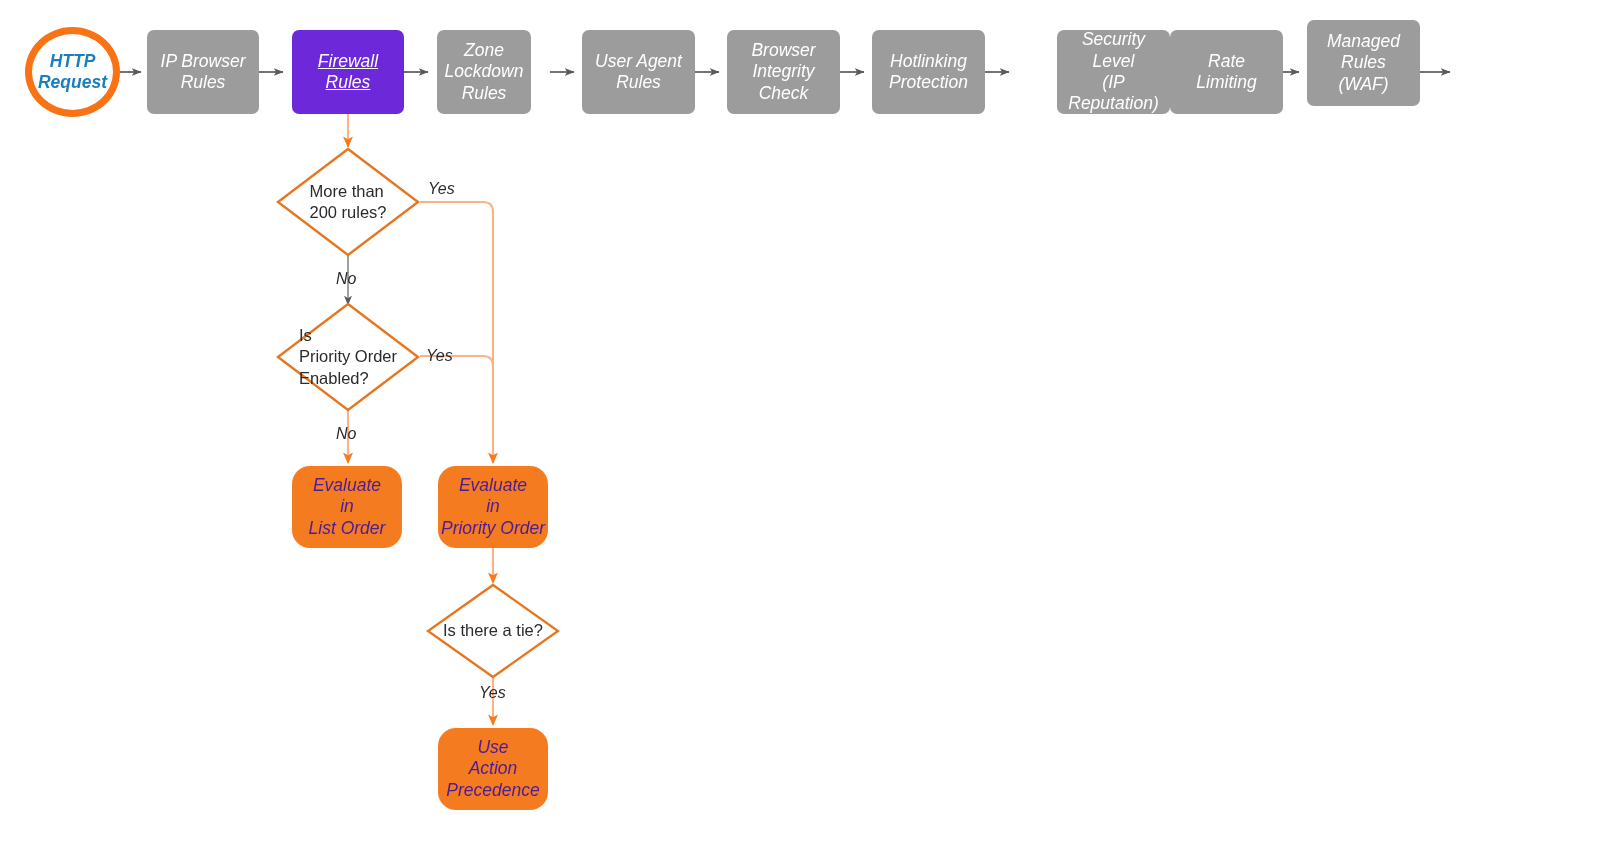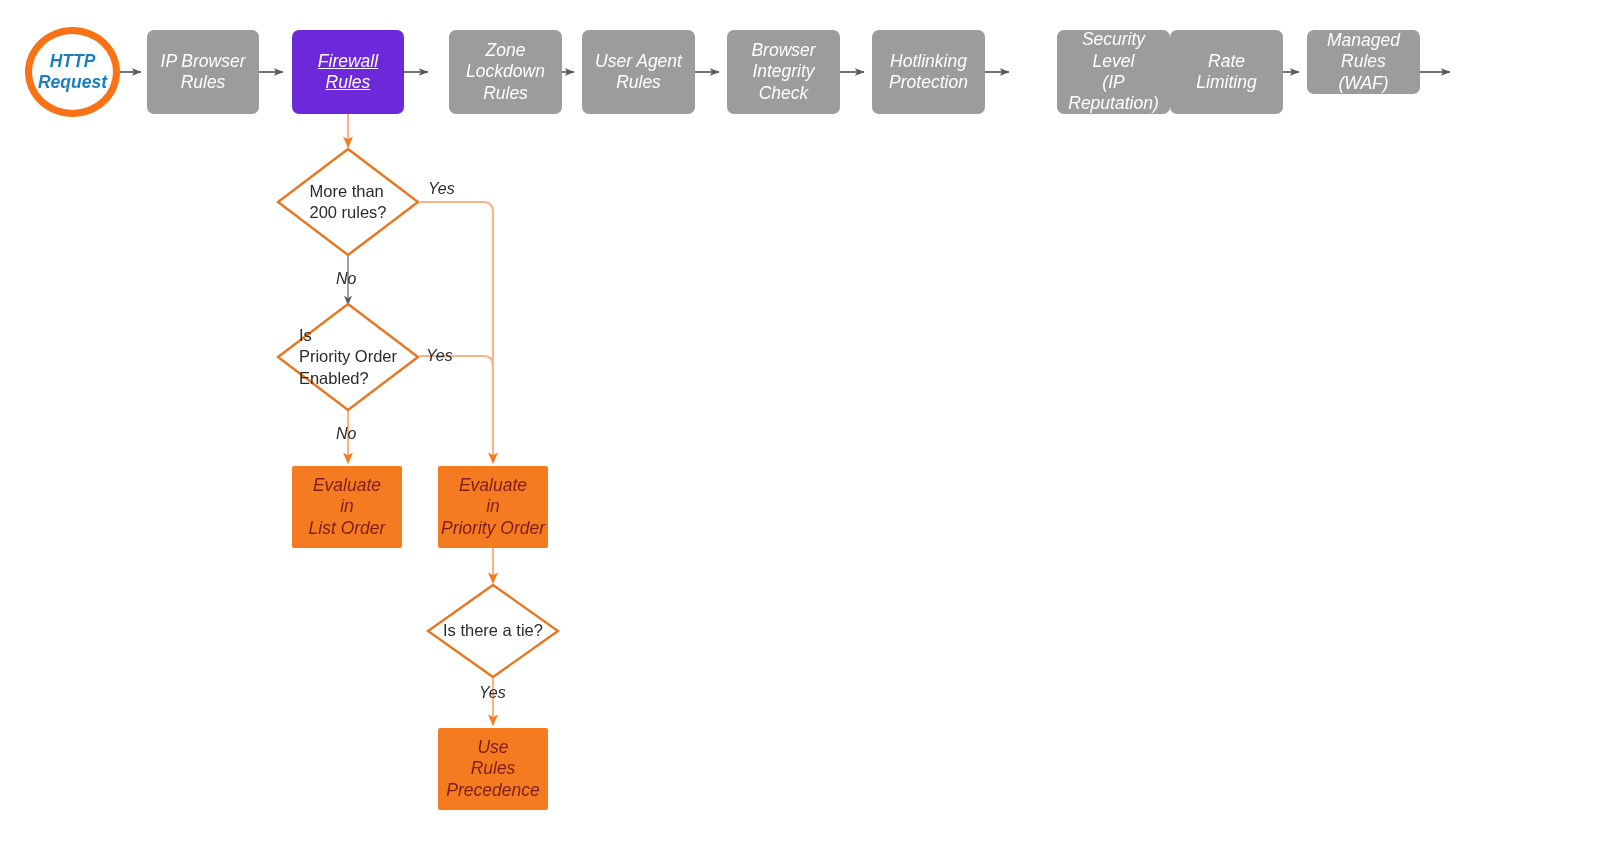--- a/index.html
+++ b/index.html
@@ -59,23 +59,23 @@
     background: #ffffff;
     border: 7px solid #f97316;
     color: #1b7ebd;
   }
   .node.terminal.solid {
     background: #1b7ebd;
     color: #ffffff;
   }
 
   .node.action {
-    border-radius: 2px;
+    border-radius: 18px;
     background: #f47b20;
-    color: #7f1d1d;
+    color: #4c1d95;
     font-style: italic;
     font-size: 17.5px;
   }
 
   
   .decision {
     position: absolute;
   }
   .decision .dia {
     position: absolute;
@@ -151,42 +151,42 @@
 
   <div class="node terminal hollow" style="left:25px; top:27px; width:95px; height:90px;">HTTP
 Request</div>
 
   <div class="node pipeline gray" style="left:147px; top:30px; width:112px; height:84px;">IP Browser
 Rules</div>
 
   <div class="node pipeline orange" style="left:292px; top:30px; width:112px; height:84px;">Firewall
 Rules</div>
 
-  <div class="node pipeline gray" style="left:437px; top:30px; width:113px; height:84px;margin-left:12px;">Zone
+  <div class="node pipeline gray" style="left:437px; top:30px; width:94px; height:84px;">Zone
 Lockdown
 Rules</div>
 
   <div class="node pipeline gray" style="left:582px; top:30px; width:113px; height:84px;">User Agent
 Rules</div>
 
   <div class="node pipeline gray" style="left:727px; top:30px; width:113px; height:84px;">Browser
 Integrity
 Check</div>
 
   <div class="node pipeline gray" style="left:872px; top:30px; width:113px; height:84px;">Hotlinking
 Protection</div>
 
   <div class="node pipeline gray" style="left:1017px; top:30px; width:113px; height:84px;margin-left:40px;">Security
 Level
 (IP Reputation)</div>
 
   <div class="node pipeline gray" style="left:1162px; top:30px; width:113px; height:84px;margin-left:8px;">Rate
 Limiting</div>
 
-  <div class="node pipeline gray" style="left:1307px; top:30px; width:113px; height:64px;">Managed
+  <div class="node pipeline gray" style="left:1307px; top:20px; width:113px; height:86px;">Managed
 Rules
 (WAF)</div>
 
 
   <div class="decision" style="left:276px; top:147px; width:144px; height:110px;">
     <svg class="dia" viewBox="0 0 144 110" preserveAspectRatio="none">
       <polygon points="72,2 142,55 72,108 2,55" fill="#ffffff" stroke="#e8761f" stroke-width="2.4"></polygon>
     </svg>
     <div class="dlabel">More than
 200 rules?</div>
@@ -210,21 +210,21 @@
 
   <div class="node action" style="left:292px; top:466px; width:110px; height:82px;">Evaluate
 in
 List Order</div>
 
   <div class="node action" style="left:438px; top:466px; width:110px; height:82px;">Evaluate
 in
 Priority Order</div>
 
   <div class="node action" style="left:438px; top:728px; width:110px; height:82px;">Use
-Rules
+Action
 Precedence</div>
 
   <div class="edge-label" style="left:428px; top:180px;">Yes</div>
 
   <div class="edge-label" style="left:336px; top:270px;">No</div>
 
   <div class="edge-label" style="left:426px; top:347px;">Yes</div>
 
   <div class="edge-label" style="left:336px; top:425px;">No</div>
 

